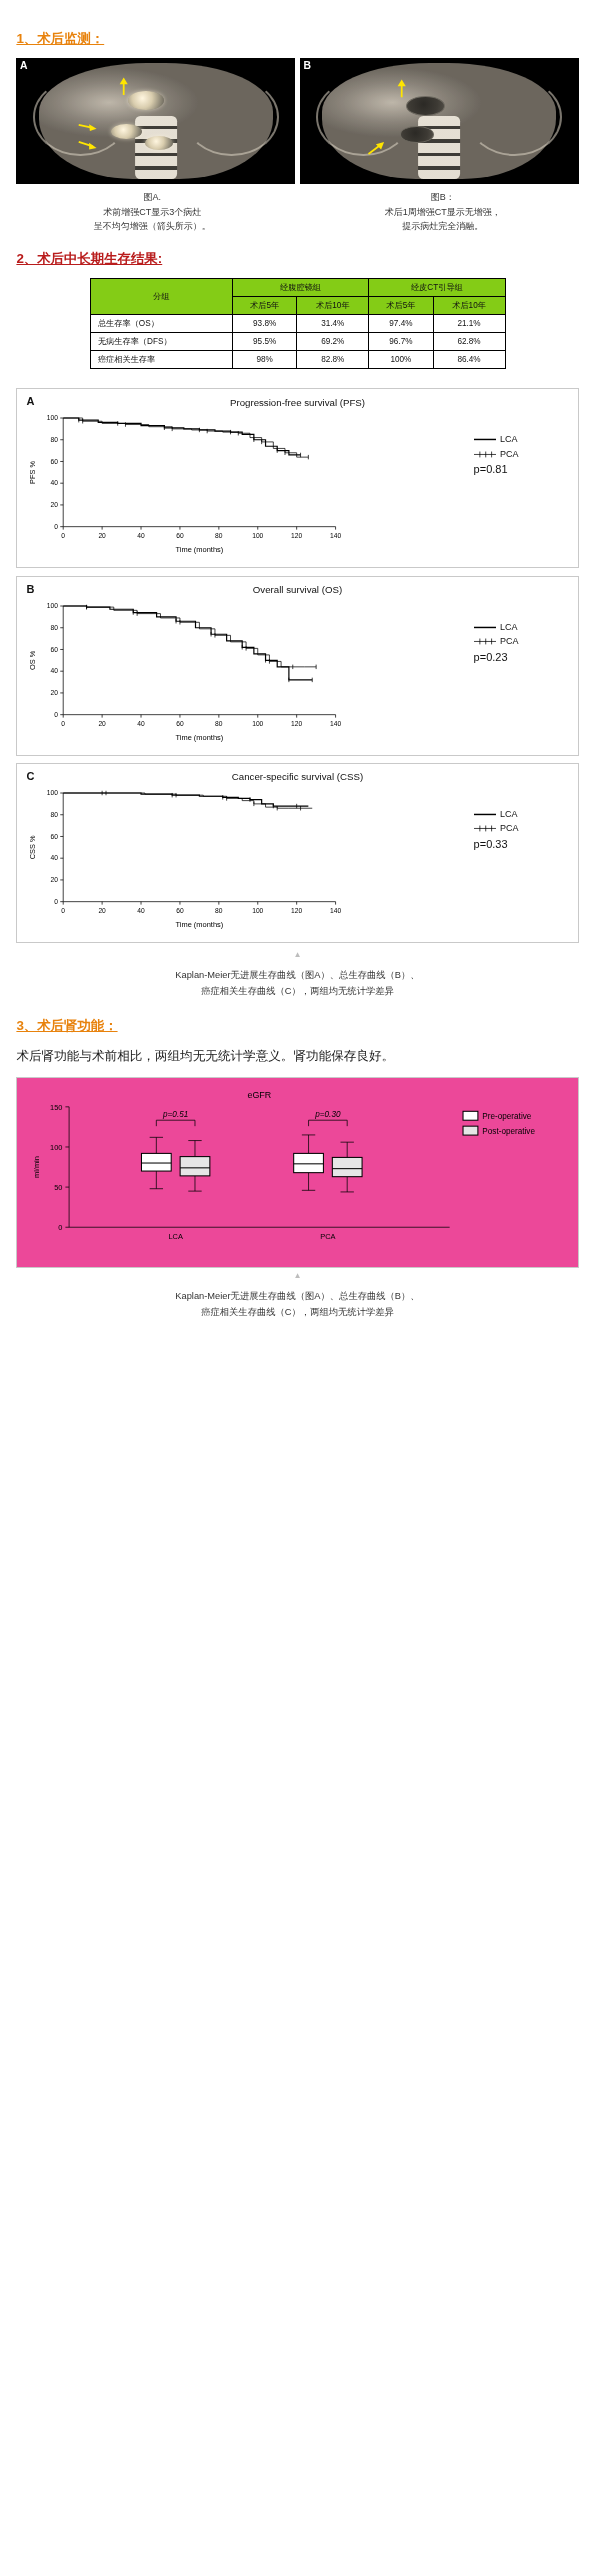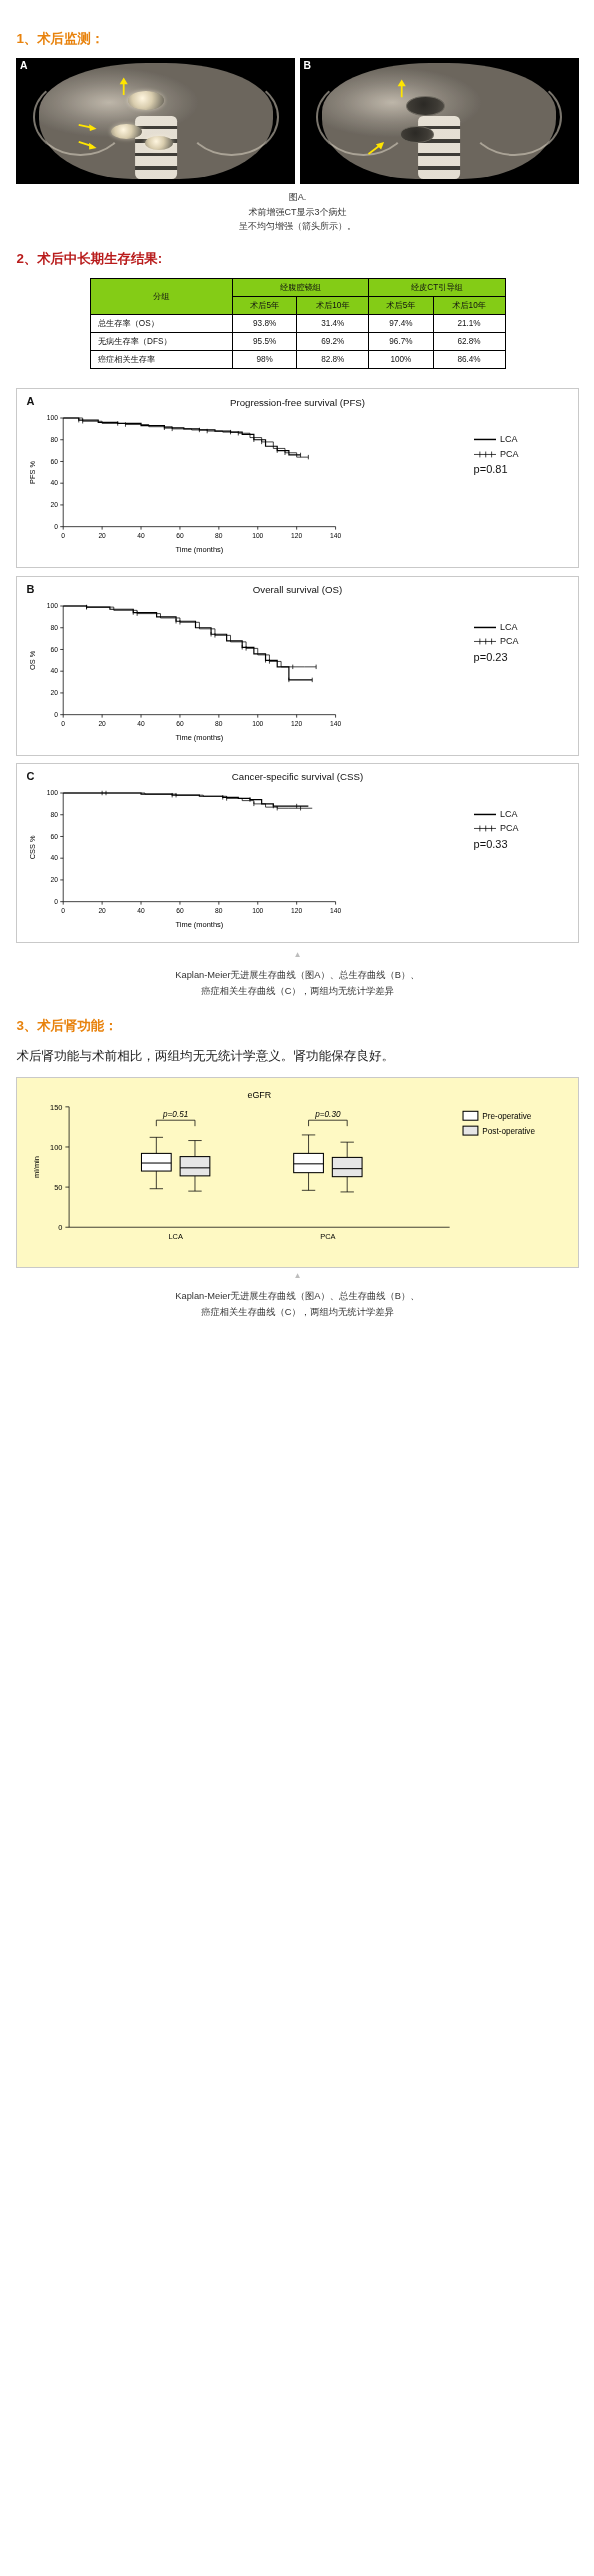--- a/index.html
+++ b/index.html
@@ -18,20 +18,21 @@
     margin: 4.5px 0 10.4px 0;
     padding-bottom: 6.7px;
     border-bottom: 1.5px solid #d8d8d8;
     color: #111;
   }
   h2.section-title {
     font-size: 13.4px;
     font-weight: bold;
     color: #e8820c;
     margin: 16.4px 0 10.4px 0;
+    text-decoration: underline;
   }
   h2.section-title.orange2 { color: #b91c1c; }
   p.body-text {
     font-size: 12.6px;
     line-height: 1.75;
     margin: 0 0 10.4px 0;
     color: #1a1a1a;
   }
 
   
@@ -152,21 +153,21 @@
     color: #333;
     margin: 7.4px 0 3px 0;
   }
   .caret {
     text-align: center; color: #bdbdbd; font-size: 8.2px; margin: 3px 0 0 0;
   }
 
   
   .egfr-card {
     border: 0.7px solid #c9c9c9;
-    background: #fef9c3;
+    background: #ec4899;
     padding: 7.4px 9px;
     margin: 7.4px 0 0 0;
   }
   svg text { font-family: "Liberation Sans", sans-serif; }
 </style>
 </head>
 <body>
 
 <div class="page">
 
@@ -230,20 +231,25 @@
         </div>
         <span class="panel-letter">B</span>
       </div>
     </div>
 
     <div class="ct-caption-row">
       <div class="ct-caption">
         <span class="cap-title">图A.</span>
         <span class="cap-title">术前增强CT显示3个病灶</span>
         <span class="cap-title">呈不均匀增强（箭头所示）。</span>
+      </div>
+      <div class="ct-caption">
+        <span class="cap-title">图B：</span>
+        <span class="cap-title">术后1周增强CT显示无增强，</span>
+        <span class="cap-title">提示病灶完全消融。</span>
       </div>
     </div>
   </div>
 
   <h2 class="section-title orange2">2、术后中长期生存结果:</h2>
 
   <div class="table-wrap">
     <table class="surv">
       <thead>
         <tr>

